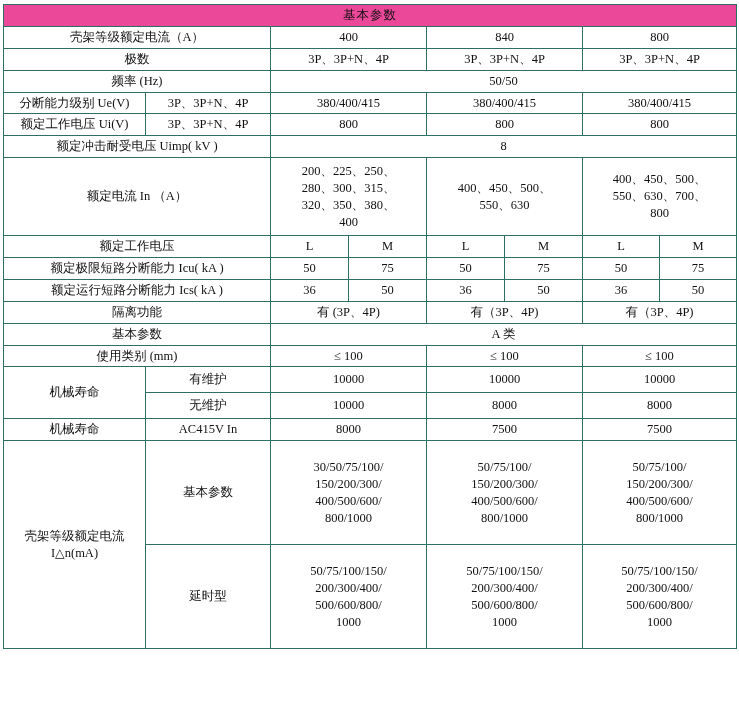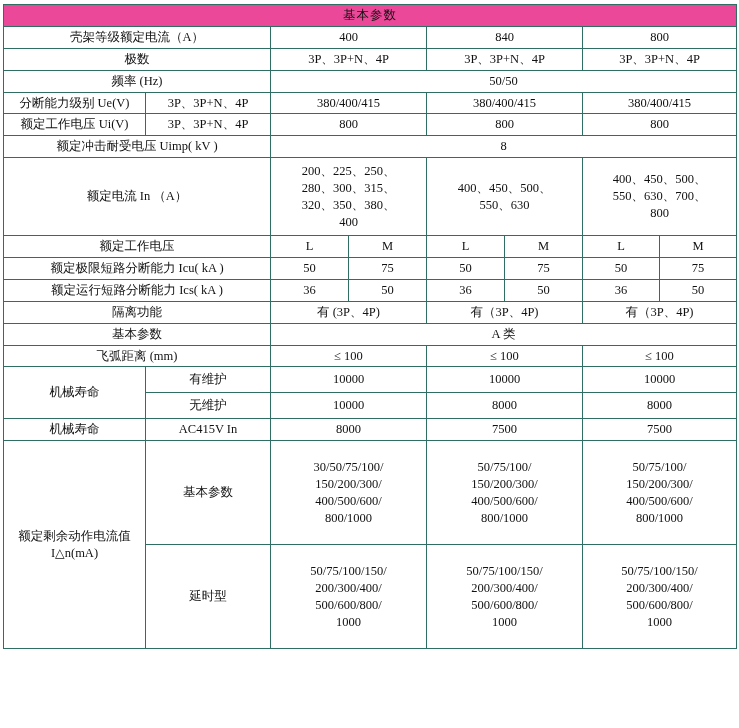--- a/index.html
+++ b/index.html
@@ -167,21 +167,21 @@
         <td colspan="2">有（3P、4P)</td>
         <td colspan="2">有（3P、4P)</td>
       </tr>
 
       <tr>
         <td class="rowlabel" colspan="2">基本参数</td>
         <td colspan="6">A 类</td>
       </tr>
 
       <tr>
-        <td class="rowlabel" colspan="2">飞弧距离 (mm)</td>
+        <td class="rowlabel" colspan="2">使用类别 (mm)</td>
         <td colspan="2">≤ 100</td>
         <td colspan="2">≤ 100</td>
         <td colspan="2">≤ 100</td>
       </tr>
 
       <tr style="height:26px">
         <td class="rowlabel" rowspan="2">机械寿命</td>
         <td>有维护</td>
         <td colspan="2">10000</td>
         <td colspan="2">10000</td>
@@ -196,21 +196,21 @@
 
       <tr>
         <td class="rowlabel">机械寿命</td>
         <td>AC415V In</td>
         <td colspan="2">8000</td>
         <td colspan="2">7500</td>
         <td colspan="2">7500</td>
       </tr>
 
       <tr style="height:104px">
-        <td class="rowlabel nowrapish" rowspan="2">额定剩余动作电流值
+        <td class="rowlabel nowrapish" rowspan="2">壳架等级额定电流
 I△n(mA)</td>
         <td>基本参数</td>
         <td class="multi tall nowrapish" colspan="2">30/50/75/100/
 150/200/300/
 400/500/600/
 800/1000</td>
         <td class="multi tall nowrapish" colspan="2">50/75/100/
 150/200/300/
 400/500/600/
 800/1000</td>

